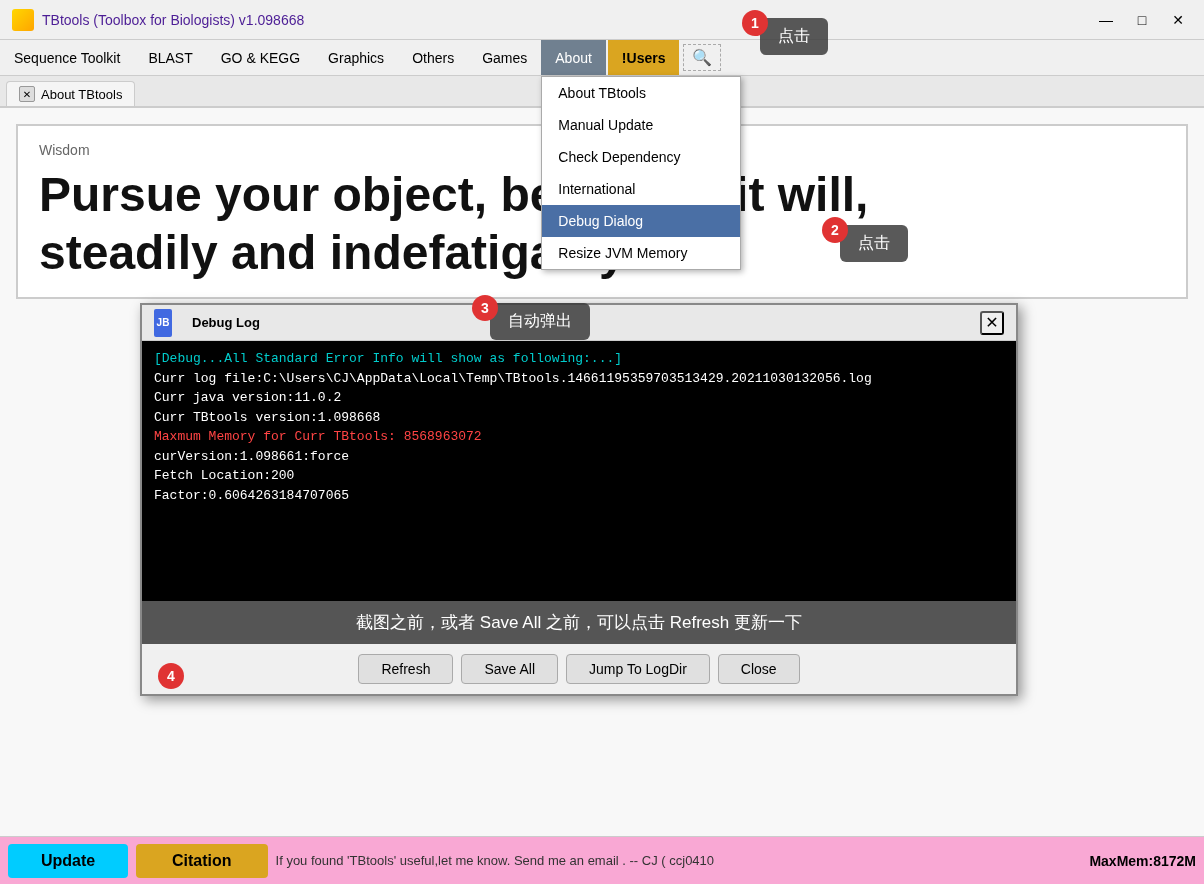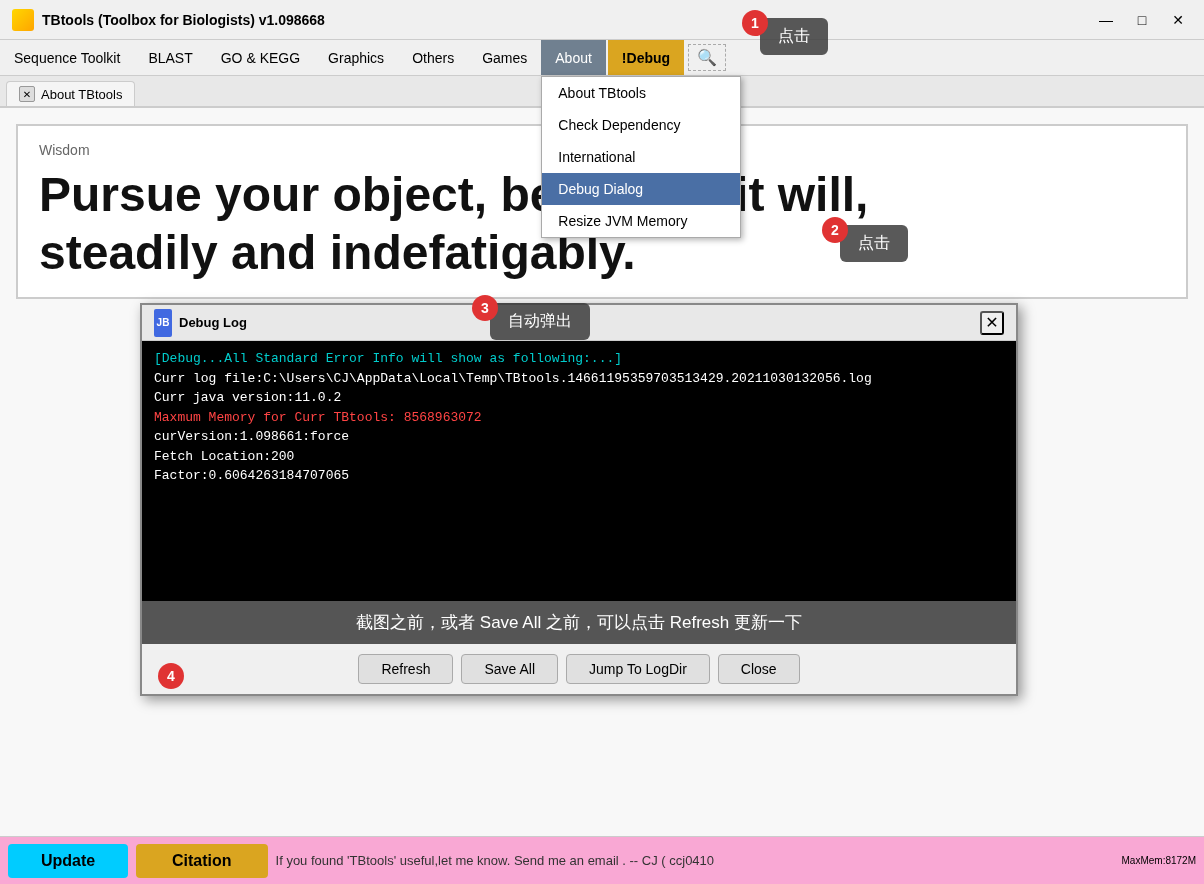--- a/index.html
+++ b/index.html
@@ -17,23 +17,22 @@
     }
     .title-bar-icon {
       width: 22px; height: 22px;
       background: linear-gradient(135deg, #FFD700 0%, #FFA500 100%);
       border-radius: 3px;
       margin-right: 8px;
       flex-shrink: 0;
     }
     .title-bar-text {
       font-size: 14px;
-      color: #000000;
+      color: #4c1d95;
       flex: 1;
-      font-weight: bold;
     }
     .title-bar-controls {
       display: flex;
       gap: 8px;
     }
     .title-btn {
       width: 28px; height: 28px;
       border: none;
       background: transparent;
       cursor: pointer;
@@ -167,21 +166,21 @@
       height: 36px;
       display: flex;
       align-items: center;
       padding: 0 12px;
       border-bottom: 1px solid #ccc;
     }
     .dialog-icon {
       width: 18px; height: 28px;
       background: #4169E1;
       border-radius: 2px;
-      margin-right: 7px;
+      margin-right: 20px;
       display: flex; align-items: center; justify-content: center;
       color: white;
       font-size: 10px;
       font-weight: bold;
     }
     .dialog-title-text {
       font-size: 13px;
       font-weight: bold;
       flex: 1;
     }
@@ -297,22 +296,22 @@
     }
     .status-text {
       flex: 1;
       font-size: 13px;
       color: #333;
       overflow: hidden;
       white-space: nowrap;
       text-overflow: ellipsis;
     }
     .maxmem {
-      font-size: 10px;
-      font-weight: normal;
+      font-size: 14px;
+      font-weight: bold;
       color: #000;
       margin-left: 8px;
       white-space: nowrap;
     }
   </style>
 </head>
 <body>
 
 <div class="title-bar">
   <div class="title-bar-icon"></div>
@@ -344,35 +343,38 @@
     <span>Games</span>
   </div>
   <div class="menu-item active" style="position:relative;">
     <span>About</span>
 
     <div class="dropdown-menu">
       <div class="dropdown-item">
         <span>About TBtools</span>
       </div>
       <div class="dropdown-item">
+        <span>Manual Update</span>
+      </div>
+      <div class="dropdown-item">
         <span>Check Dependency</span>
       </div>
       <div class="dropdown-item">
         <span>International</span>
       </div>
       <div class="dropdown-item highlighted">
         <span>Debug Dialog</span>
       </div>
       <div class="dropdown-item">
         <span>Resize JVM Memory</span>
       </div>
     </div>
   </div>
   <div class="menu-item help-btn">
-    <span>!Debug</span>
+    <span>!Users</span>
   </div>
   <div class="menu-search">
     <span>🔍</span>
   </div>
 </div>
 
 <div class="tab-bar">
   <div class="tab">
     <div class="tab-close">
       <span>✕</span>
@@ -392,20 +394,21 @@
   <div class="debug-dialog">
     <div class="dialog-title-bar">
       <div class="dialog-icon">JB</div>
       <span class="dialog-title-text">Debug Log</span>
       <button class="dialog-close-btn">✕</button>
     </div>
     <div class="debug-console" id="debug-console">
     <span class="debug-line cyan">[Debug...All Standard Error Info will show as following:...]</span>
         <span class="debug-line white">Curr log file:C:\Users\CJ\AppData\Local\Temp\TBtools.14661195359703513429.20211030132056.log</span>
         <span class="debug-line white">Curr java version:11.0.2</span>
+        <span class="debug-line white">Curr TBtools version:1.098668</span>
         <span class="debug-line red">Maxmum Memory for Curr TBtools: 8568963072</span>
         <span class="debug-line white">curVersion:1.098661:force</span>
         <span class="debug-line white">Fetch Location:200</span>
         <span class="debug-line white">Factor:0.6064263184707065</span>
       </div>
     <div class="dialog-bottom">
       <div class="dialog-note">
         <span>截图之前，或者 Save All 之前，可以点击 Refresh 更新一下</span>
       </div>
       <div class="dialog-buttons">

